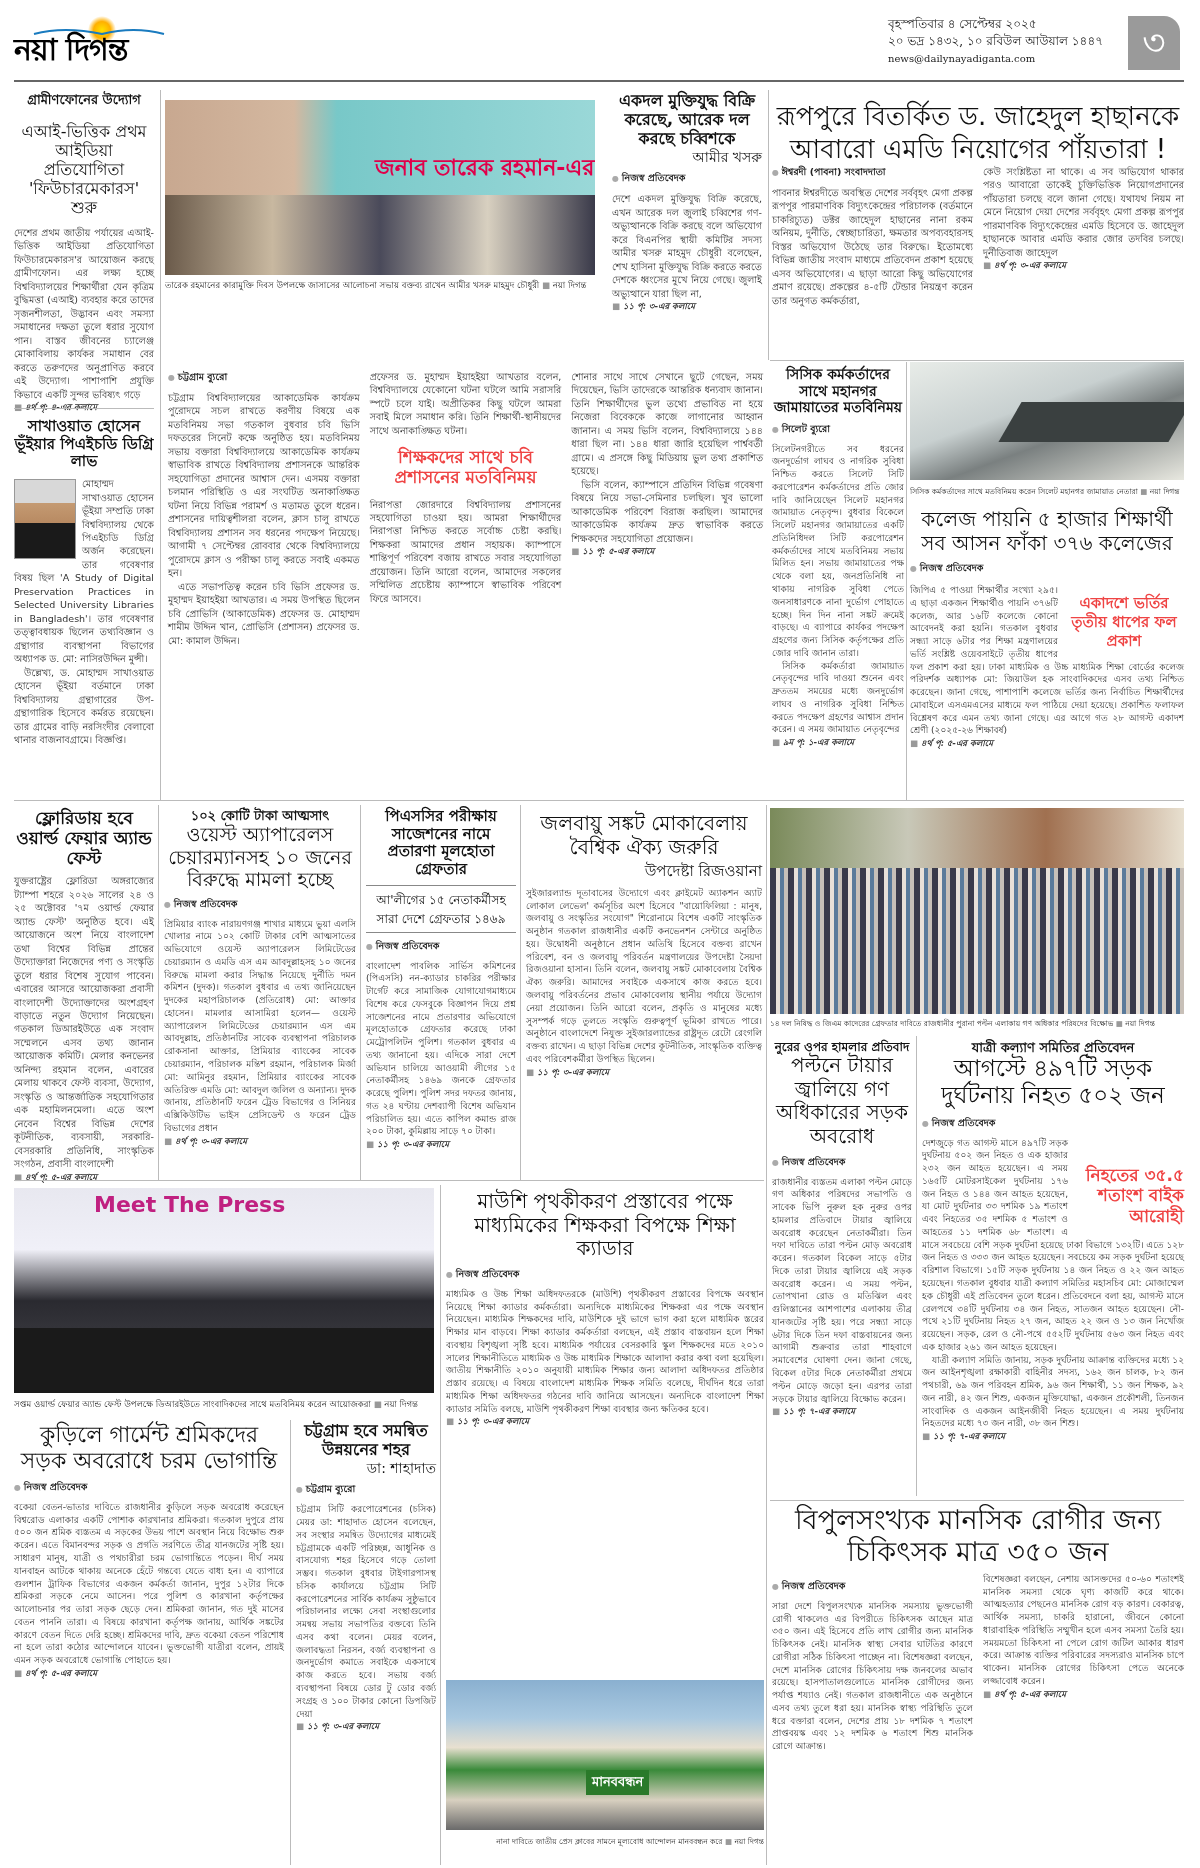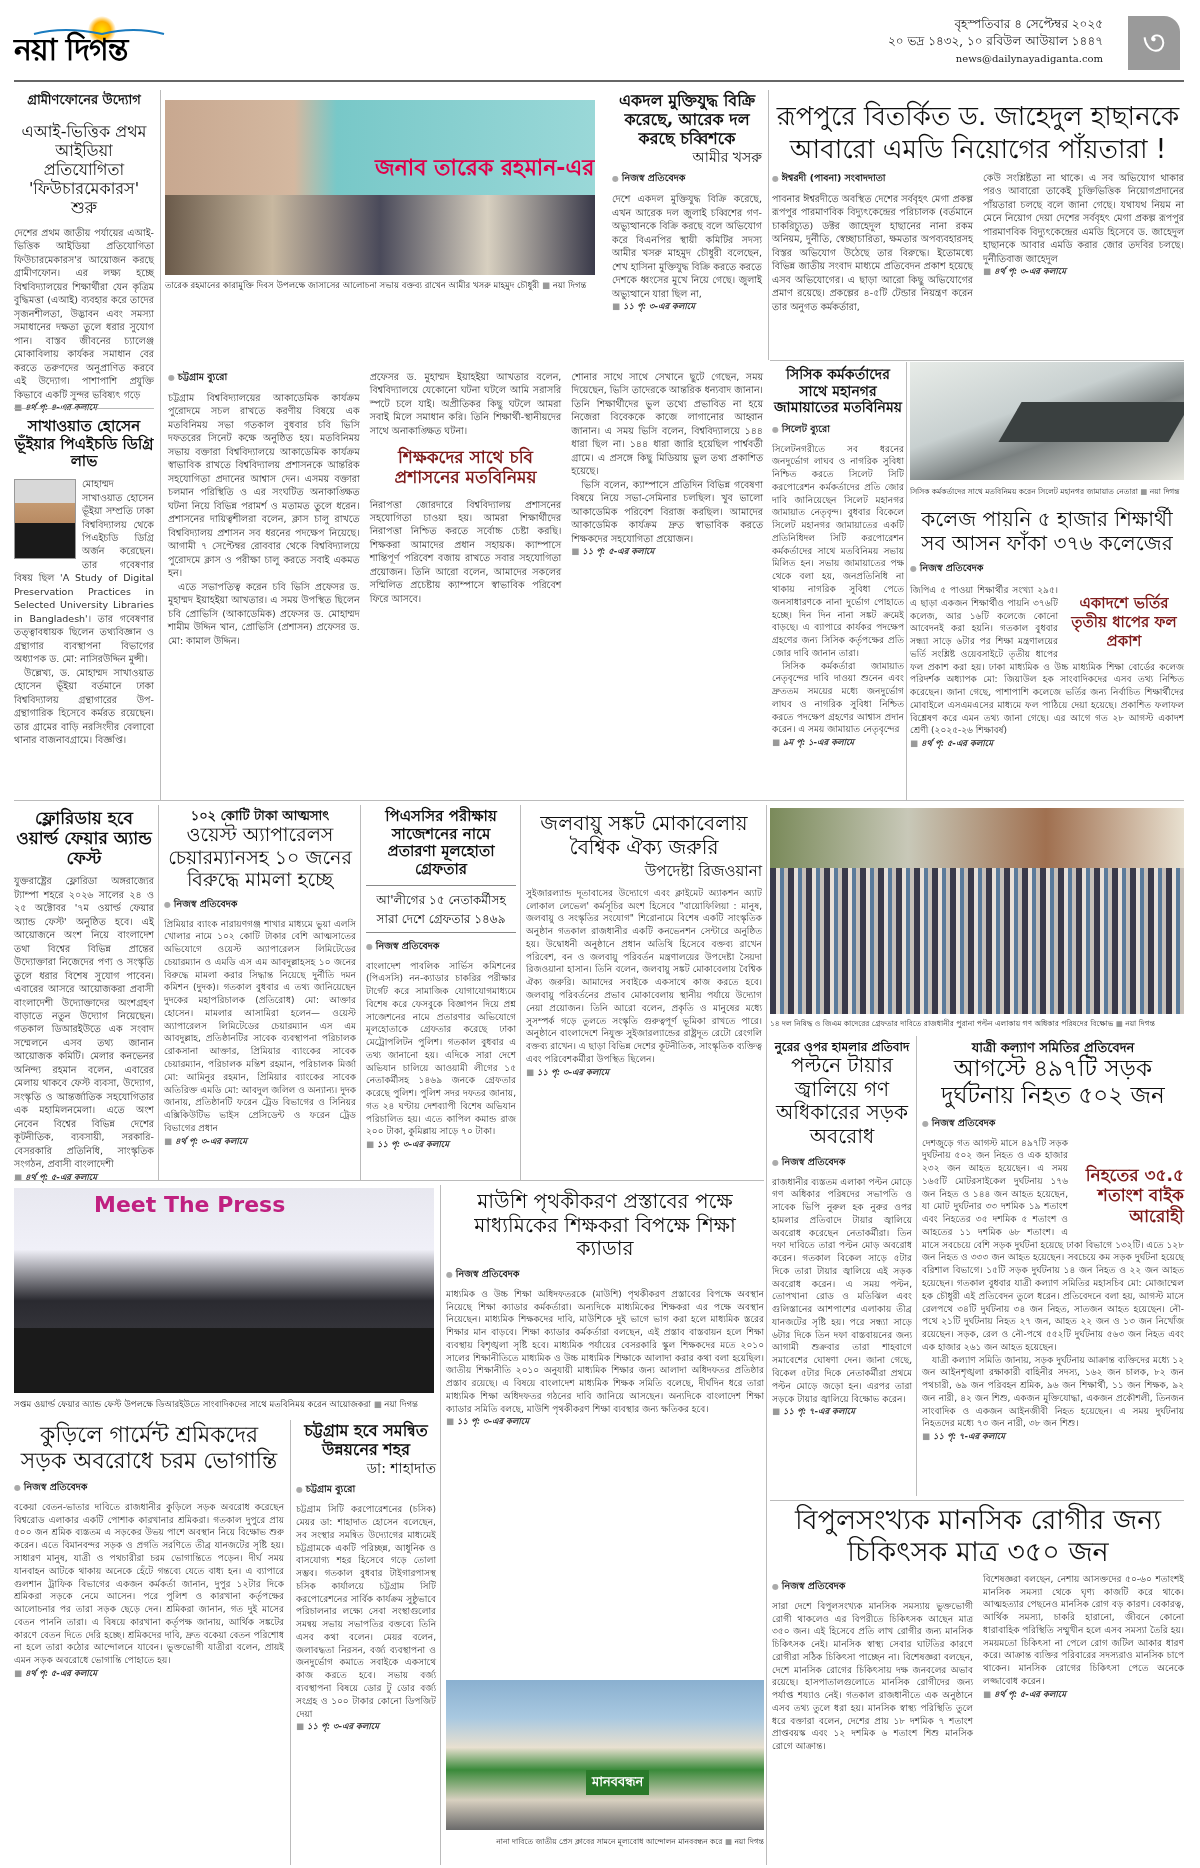--- a/index.html
+++ b/index.html
@@ -9,41 +9,41 @@
 .body{font-size:9.5px;line-height:1.42;text-align:justify;color:#333;font-family:"DejaVu Sans",sans-serif}
 .byline{font-size:9.5px;font-weight:bold;color:#222;font-family:"DejaVu Sans",sans-serif;margin:6px 0 6px}
 .byline::before{content:"● ";color:#aaa;font-size:8px}
 .cont{font-size:8.5px;font-style:italic;font-weight:bold;color:#333}
 .cont::before{content:"■ ";color:#999}
 .cap{font-size:8.5px;color:#222;font-family:"DejaVu Sans",sans-serif;white-space:nowrap;overflow:hidden}
 .vrule{position:absolute;width:1px;background:#bbb}
 .hrule{position:absolute;height:1px;background:#bbb}
 .photo{position:absolute;overflow:hidden}
 .red{color:#e30613}
-.blue{color:#7f1d1d}
+.blue{color:#ef4444}
 </style>
 </head>
 <body>
 
 <header>
   <div class="abs" style="left:14px;top:16px;width:200px;height:48px">
     <svg width="200" height="48">
       <defs>
           <radialGradient id="sun">
             <stop offset="0" stop-color="#ffe000"></stop>
             <stop offset="0.6" stop-color="#ffb000"></stop>
             <stop offset="1" stop-color="#ffb000" stop-opacity="0"></stop>
           </radialGradient>
         </defs>
       <circle cx="88" cy="14" r="14" fill="url(#sun)"></circle>
       <path d="M20 18 Q50 10 88 18 Q120 10 150 18" stroke="#1a7bbf" stroke-width="2" fill="none"></path>
     </svg>
     <div class="abs" style="left:0;top:10px;font-family:'DejaVu Serif',serif;font-weight:bold;font-size:30px;color:#000;letter-spacing:-1px">নয়া দিগন্ত</div>
   </div>
-  <div class="abs" style="right:97px;top:16px;text-align:right;font-size:12px;line-height:17px;color:#222">
+  <div class="abs" style="right:97px;top:16px;text-align:left;font-size:12px;line-height:17px;color:#222">
     <div>বৃহস্পতিবার ৪ সেপ্টেম্বর ২০২৫</div>
     <div>২০ ভদ্র ১৪৩২, ১০ রবিউল আউয়াল ১৪৪৭</div>
     <div style="font-size:10px">news@dailynayadiganta.com</div>
   </div>
   <div class="abs" style="left:1128px;top:16px;width:52px;height:54px;background:#9a9a9a;border-top-right-radius:16px;color:#fff;font-size:36px;font-family:'DejaVu Sans',sans-serif;text-align:center;line-height:54px">৩</div>
   <div class="hrule" style="left:14px;top:80px;width:1170px;height:2px;background:#666"></div>
 </header>
 
 <article class="abs" style="left:14px;top:92px;width:140px">
   <div class="hd" style="font-size:13px;font-weight:bold">গ্রামীণফোনের উদ্যোগ</div>
@@ -73,21 +73,21 @@
   <div class="hd" style="font-size:16px;font-weight:bold">একদল মুক্তিযুদ্ধ বিক্রি করেছে, আরেক দল করছে চব্বিশকে</div>
   <div class="hd" style="font-size:14px;text-align:right">আমীর খসরু</div>
   <div class="byline">নিজস্ব প্রতিবেদক</div>
   <p class="body">দেশে একদল মুক্তিযুদ্ধ বিক্রি করেছে, এখন আরেক দল জুলাই চব্বিশের গণ-অভ্যুত্থানকে বিক্রি করছে বলে অভিযোগ করে বিএনপির স্থায়ী কমিটির সদস্য আমীর খসরু মাহমুদ চৌধুরী বলেছেন, শেখ হাসিনা মুক্তিযুদ্ধ বিক্রি করতে করতে দেশকে ধ্বংসের মুখে নিয়ে গেছে। জুলাই অভ্যুত্থানে যারা ছিল না,</p>
   <div class="cont">১১ পৃ: ৩-এর কলামে</div>
 </article>
 <div class="vrule" style="left:768px;top:90px;height:270px"></div>
 
 <article class="abs" style="left:772px;top:100px;width:412px">
   <div class="hd" style="font-size:26px;line-height:1.25">রূপপুরে বিতর্কিত ড. জাহেদুল হাছানকে আবারো এমডি নিয়োগের পাঁয়তারা !</div>
-  <div style="display:flex;gap:10px;margin-top:6px">
+  <div style="display:flex;gap:10px;">
     <div style="flex:1">
       <div class="byline" style="margin-top:0">ঈশ্বরদী (পাবনা) সংবাদদাতা</div>
       <p class="body">পাবনার ঈশ্বরদীতে অবস্থিত দেশের সর্ববৃহৎ মেগা প্রকল্প রূপপুর পারমাণবিক বিদ্যুৎকেন্দ্রের পরিচালক (বর্তমানে চাকরিচ্যুত) ডক্টর জাহেদুল হাছানের নানা রকম অনিয়ম, দুর্নীতি, স্বেচ্ছাচারিতা, ক্ষমতার অপব্যবহারসহ বিস্তর অভিযোগ উঠেছে তার বিরুদ্ধে। ইতোমধ্যে বিভিন্ন জাতীয় সংবাদ মাধ্যমে প্রতিবেদন প্রকাশ হয়েছে এসব অভিযোগের। এ ছাড়া আরো কিছু অভিযোগের প্রমাণ রয়েছে। প্রকল্পের ৪-৫টি টেন্ডার নিয়ন্ত্রণ করেন তার অনুগত কর্মকর্তারা,</p>
     </div>
     <div style="flex:1">
       <p class="body">কেউ সংশ্লিষ্টতা না থাকে। এ সব অভিযোগ থাকার পরও আবারো তাকেই চুক্তিভিত্তিক নিয়োগপ্রদানের পাঁয়তারা চলছে বলে জানা গেছে। যথাযথ নিয়ম না মেনে নিয়োগ দেয়া দেশের সর্ববৃহৎ মেগা প্রকল্প রূপপুর পারমাণবিক বিদ্যুৎকেন্দ্রের এমডি হিসেবে ড. জাহেদুল হাছানকে আবার এমডি করার জোর তদবির চলছে। দুর্নীতিবাজ জাহেদুল</p>
       <div class="cont">৪র্থ পৃ: ৩-এর কলামে</div>
     </div>
   </div>
 </article>

